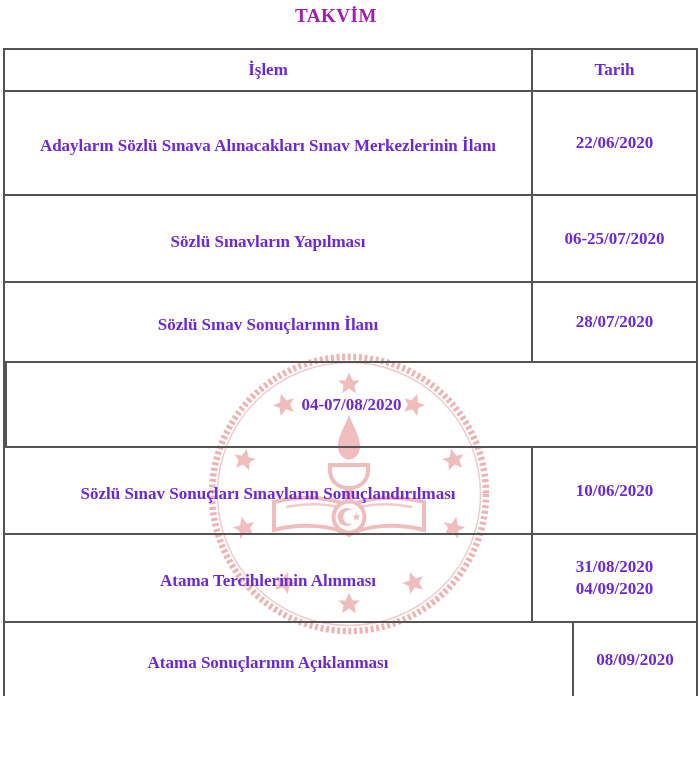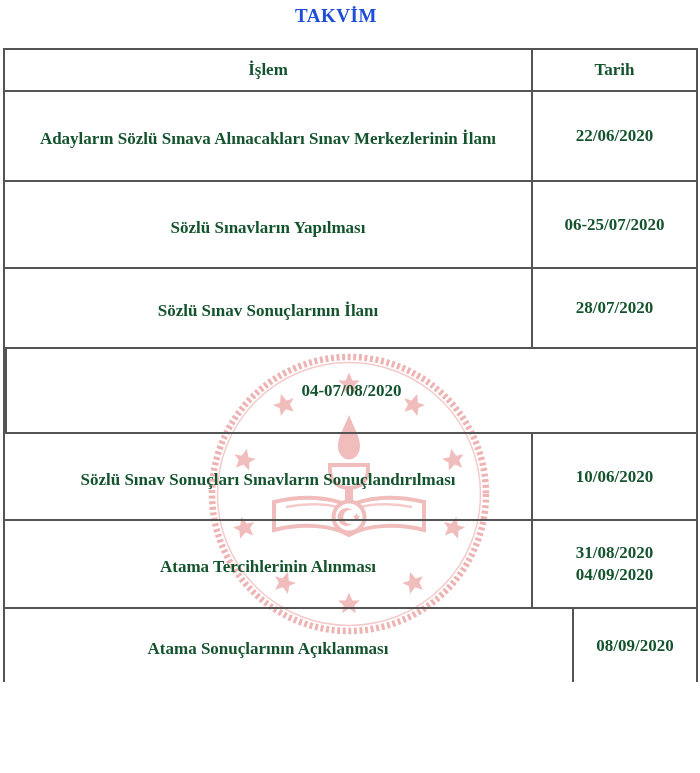--- a/index.html
+++ b/index.html
@@ -17,21 +17,21 @@
   }
   .doc-title {
     position: absolute;
     top: 5px;
     left: 0;
     width: 672px;
     text-align: center;
     font-size: 19px;
     font-weight: bold;
     letter-spacing: 0.5px;
-    color: #1d4ed8;
+    color: #a21caf;
     z-index: 2;
   }
   .watermark {
     position: absolute;
     left: 204px;
     top: 349px;
     width: 290px;
     height: 290px;
     z-index: 0;
     pointer-events: none;
@@ -59,21 +59,21 @@
     gap: 41px;
   }
   .cell {
     box-sizing: border-box;
     display: flex;
     align-items: center;
     justify-content: center;
     text-align: center;
     font-weight: bold;
     font-size: 17px;
-    color: #14532d;
+    color: #6d28d9;
   }
   .cell.islem {
     width: 526px;
     padding: 6px 16px 0 16px;
   }
   .cell.tarih {
     flex: 1;
     border-left: 2px solid #545454;
     flex-direction: column;
     line-height: 1.28;
@@ -129,21 +129,21 @@
 </div>
 
 <div class="cal-table">
 
   <div class="t-row" style="height:42px">
     <div class="cell islem hdr">İşlem</div>
     <div class="cell tarih hdr">Tarih</div>
   </div>
 
 
-  <div class="t-row" style="height:90px">
+  <div class="t-row" style="height:104px">
     <div class="cell islem">Adayların Sözlü Sınava Alınacakları Sınav Merkezlerinin İlanı</div>
     <div class="cell tarih">22/06/2020</div>
   </div>
 
   <div class="t-row" style="height:87px">
     <div class="cell islem">Sözlü Sınavların Yapılması</div>
     <div class="cell tarih">06-25/07/2020</div>
   </div>
 
   <div class="t-row" style="height:80px">

